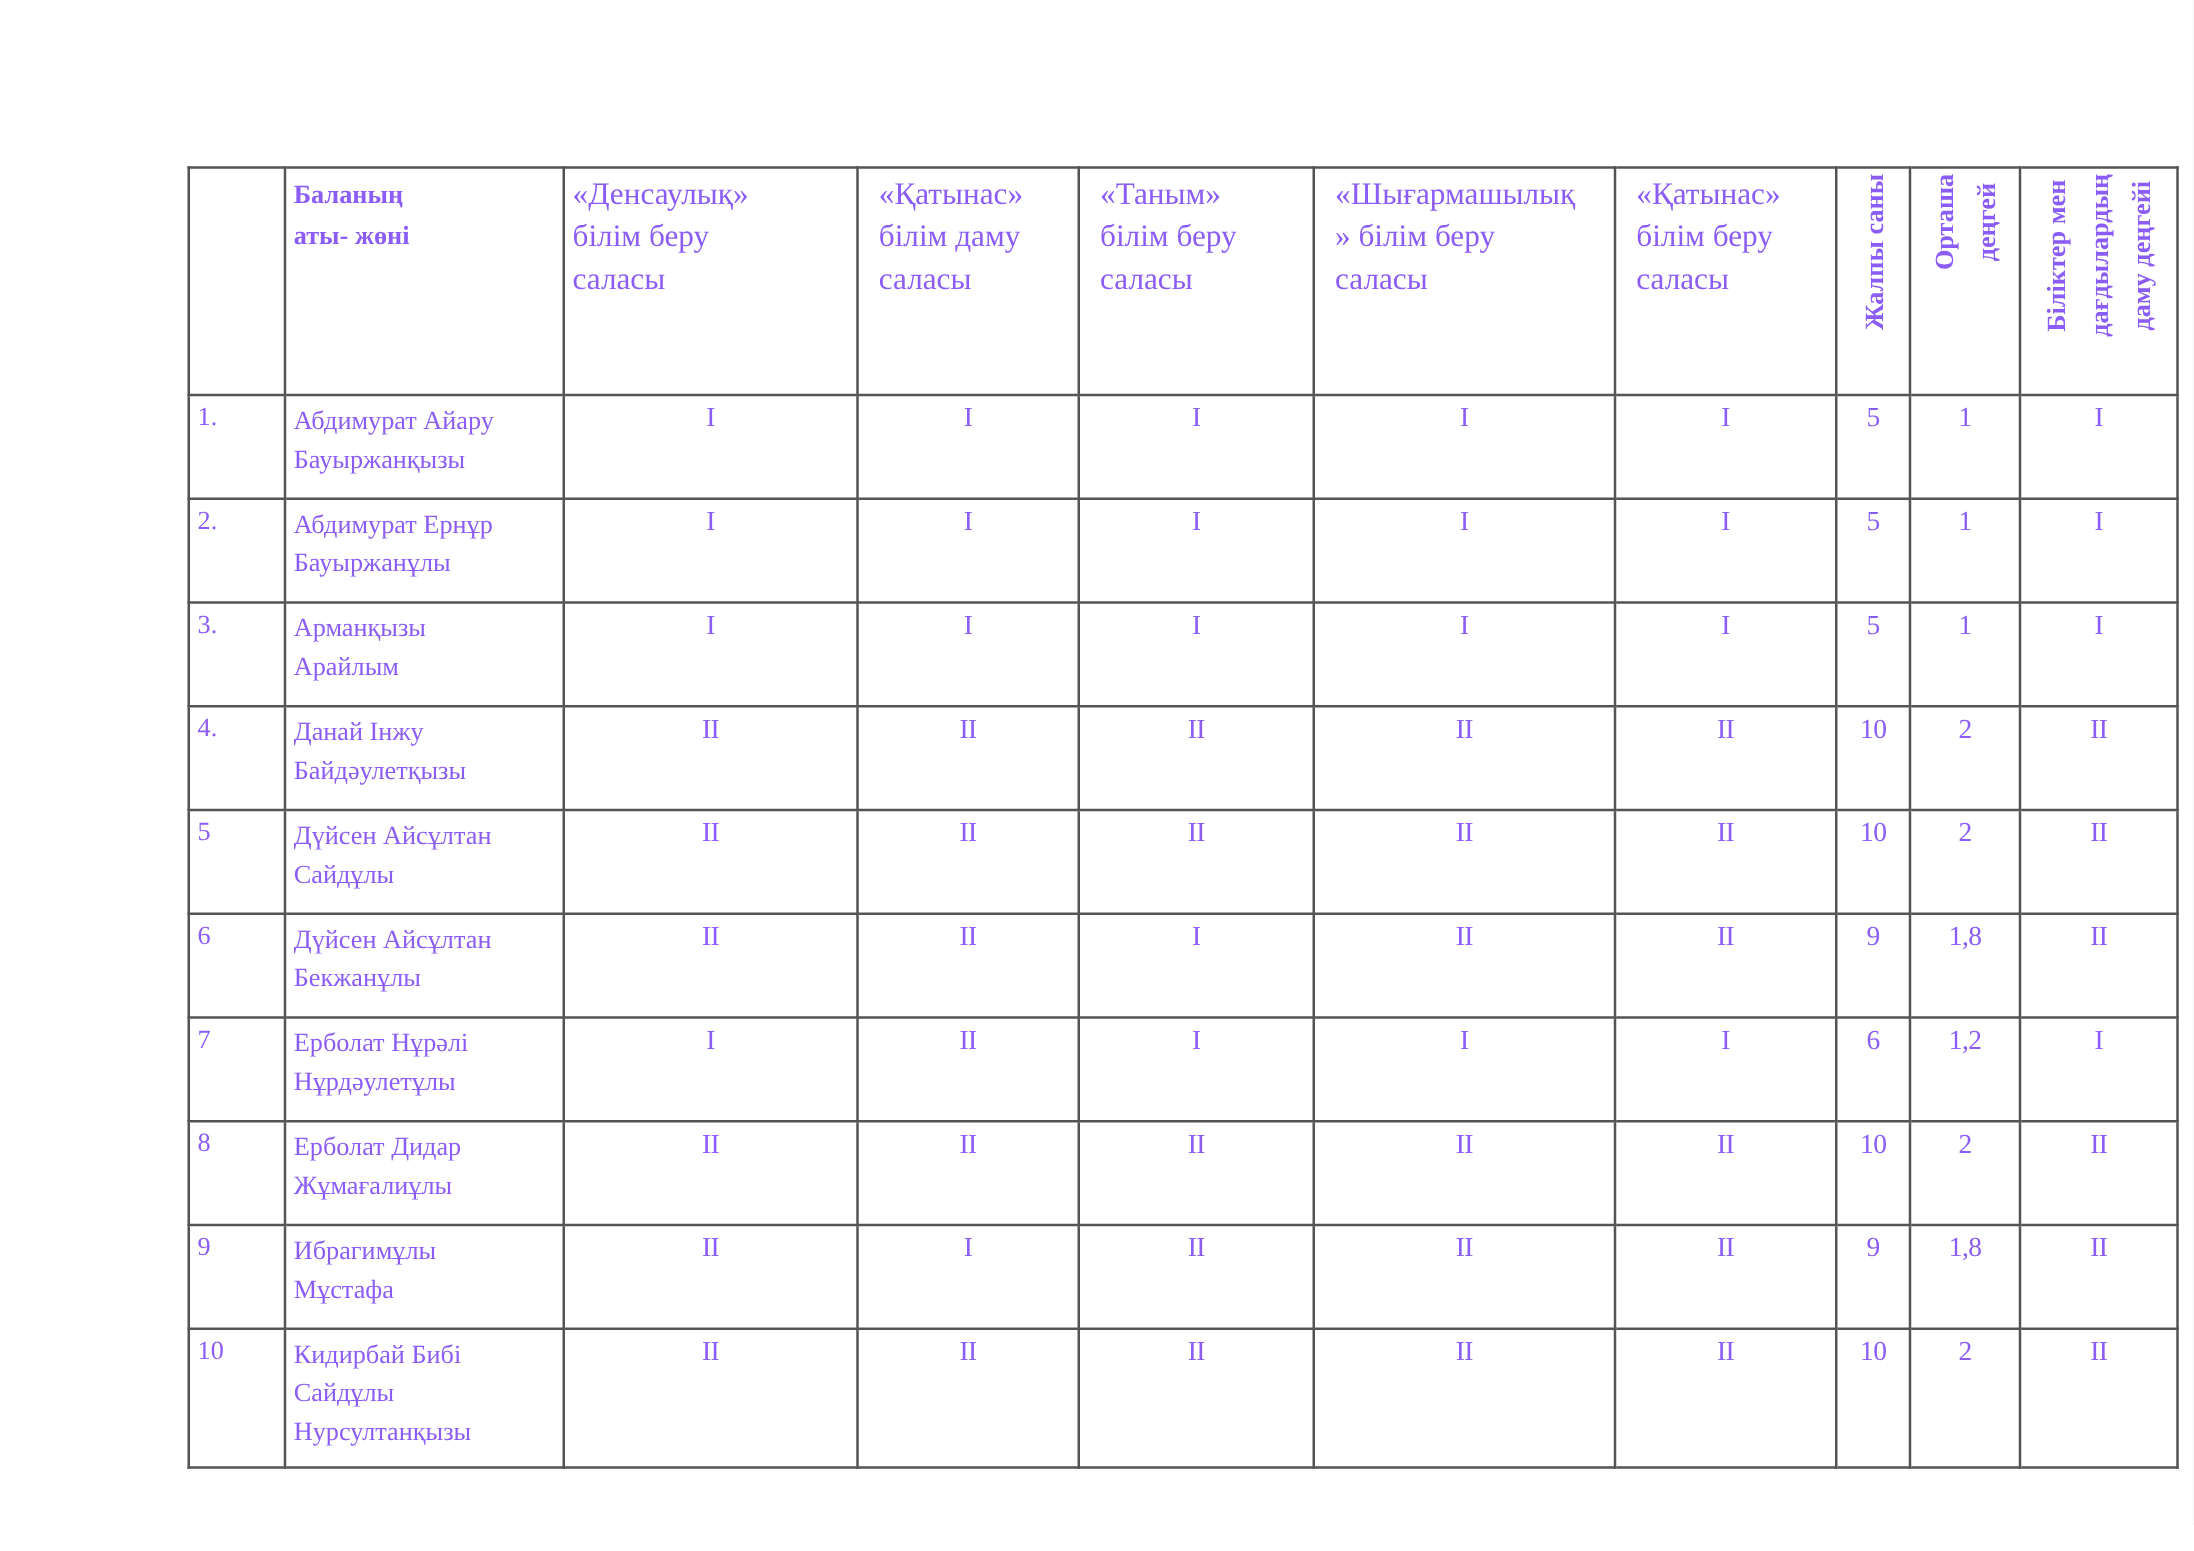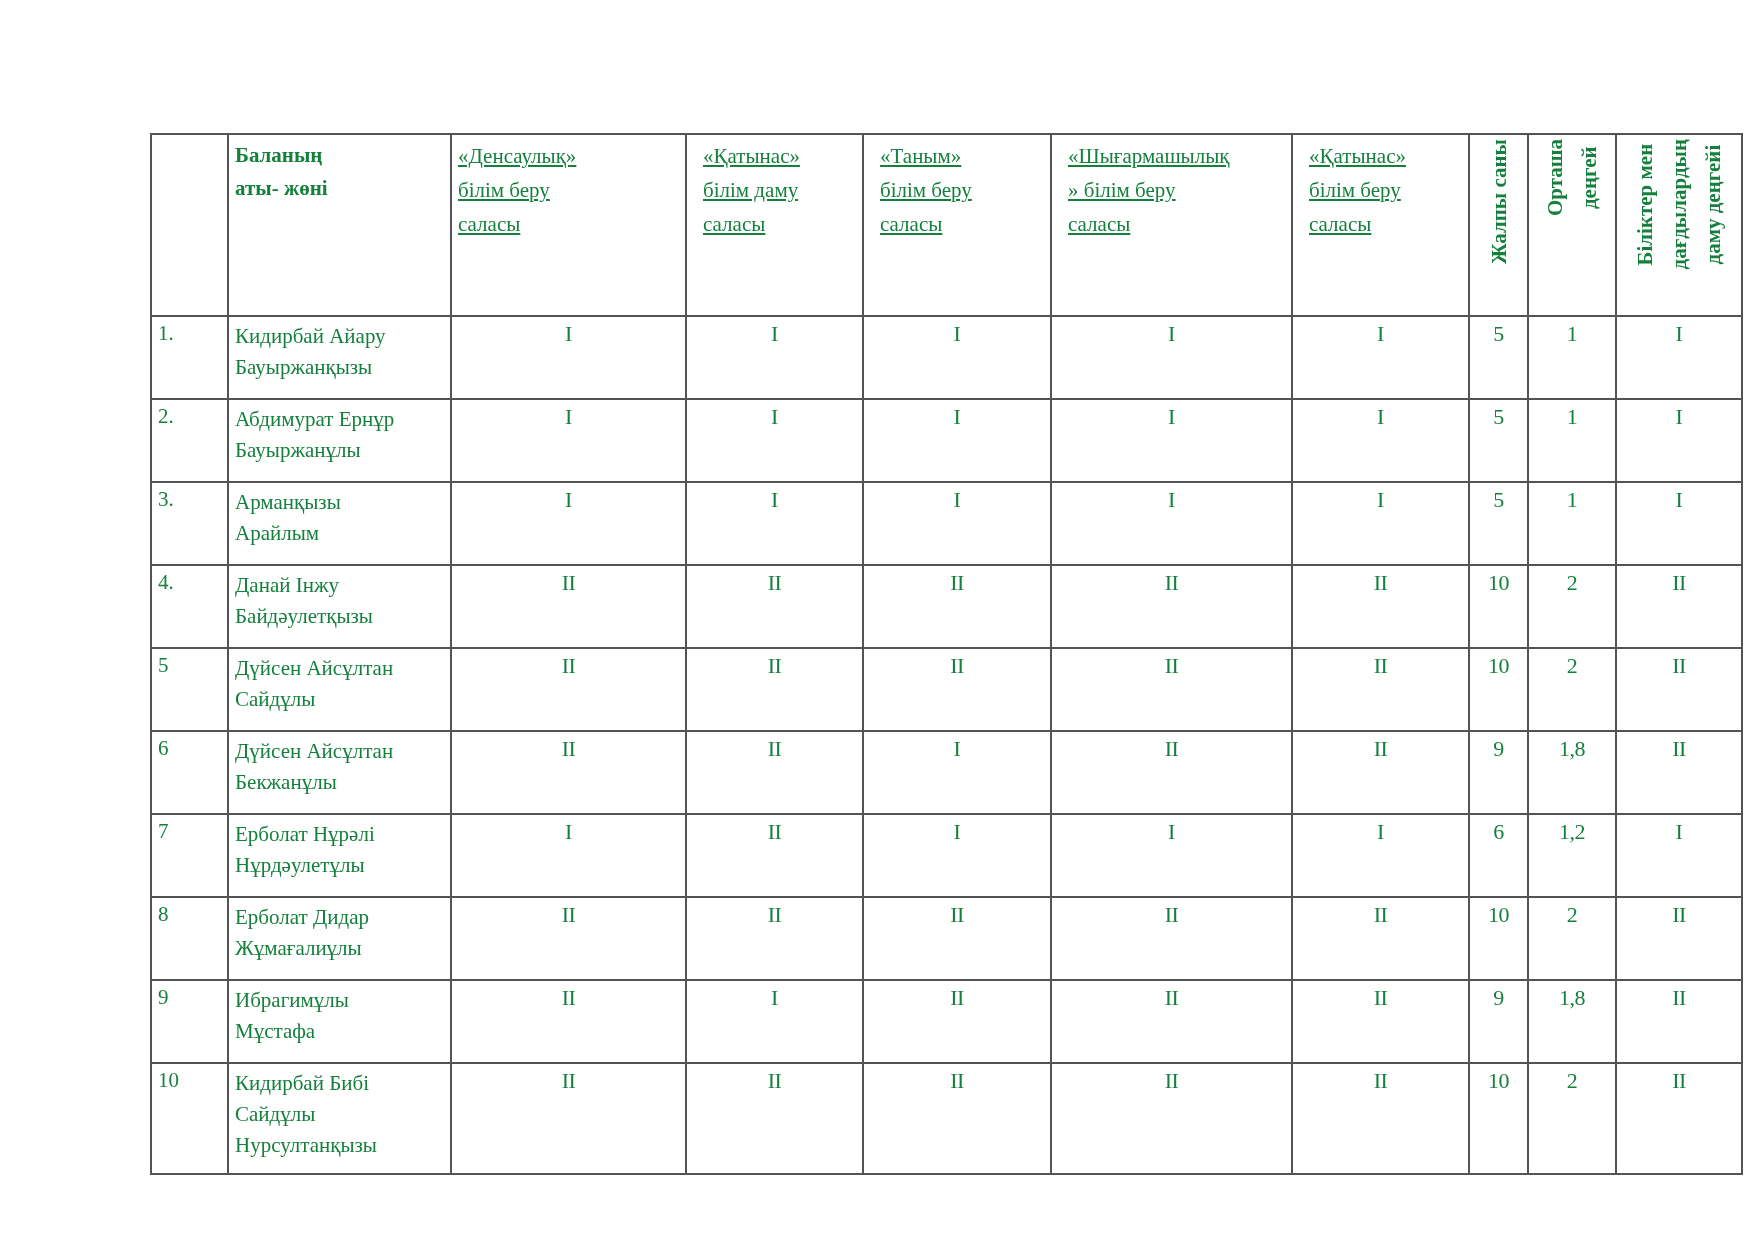--- a/index.html
+++ b/index.html
@@ -2,21 +2,21 @@
 <html><head>
 <meta charset="utf-8">
 <style>
   html, body { margin: 0; padding: 0; background: #e9e9e9; }
   .page {
     position: relative;
     width: 1755px;
     height: 1241px;
     background: #ffffff;
     font-family: "Liberation Serif", "DejaVu Serif", serif;
-    color: #15803d;
+    color: #8b5cf6;
     overflow: hidden;
   }
   table.assessment {
     position: absolute;
     left: 150px;
     top: 133px;
     width: 1591px;
     border-collapse: collapse;
     table-layout: fixed;
   }
@@ -34,26 +34,25 @@
   th { font-weight: normal; text-align: left; }
   .h-name {
     font-weight: bold;
     font-size: 21px;
     line-height: 33px;
     white-space: pre-line;
     padding-left: 10px;
     padding-top: 8px;
   }
   .h-area {
-    font-size: 21px;
+    font-size: 25px;
     line-height: 34px;
     white-space: pre-line;
     padding-left: 9px;
     padding-top: 8px;
-    text-decoration: underline;
   }
   .h-area.ind { padding-left: 16px; }
   .h-rot {
     vertical-align: bottom;
     text-align: center;
     padding-bottom: 8px;
   }
   .rot {
     display: inline-block;
     writing-mode: vertical-rl;
@@ -126,21 +125,21 @@
         <th class="h-rot"><div class="rot">Орташа
 деңгей</div></th>
         <th class="h-rot"><div class="rot">Біліктер мен
 дағдылардың
 даму деңгейі</div></th>
       </tr>
     </thead>
     <tbody>
       <tr>
         <td class="c-num">1.</td>
-        <td class="c-name">Кидирбай Айару
+        <td class="c-name">Абдимурат Айару
 Бауыржанқызы</td>
         <td class="c-score">I</td>
         <td class="c-score">I</td>
         <td class="c-score">I</td>
         <td class="c-score">I</td>
         <td class="c-score">I</td>
         <td class="c-total">5</td>
         <td class="c-avg">1</td>
         <td class="c-level">I</td>
       </tr>

